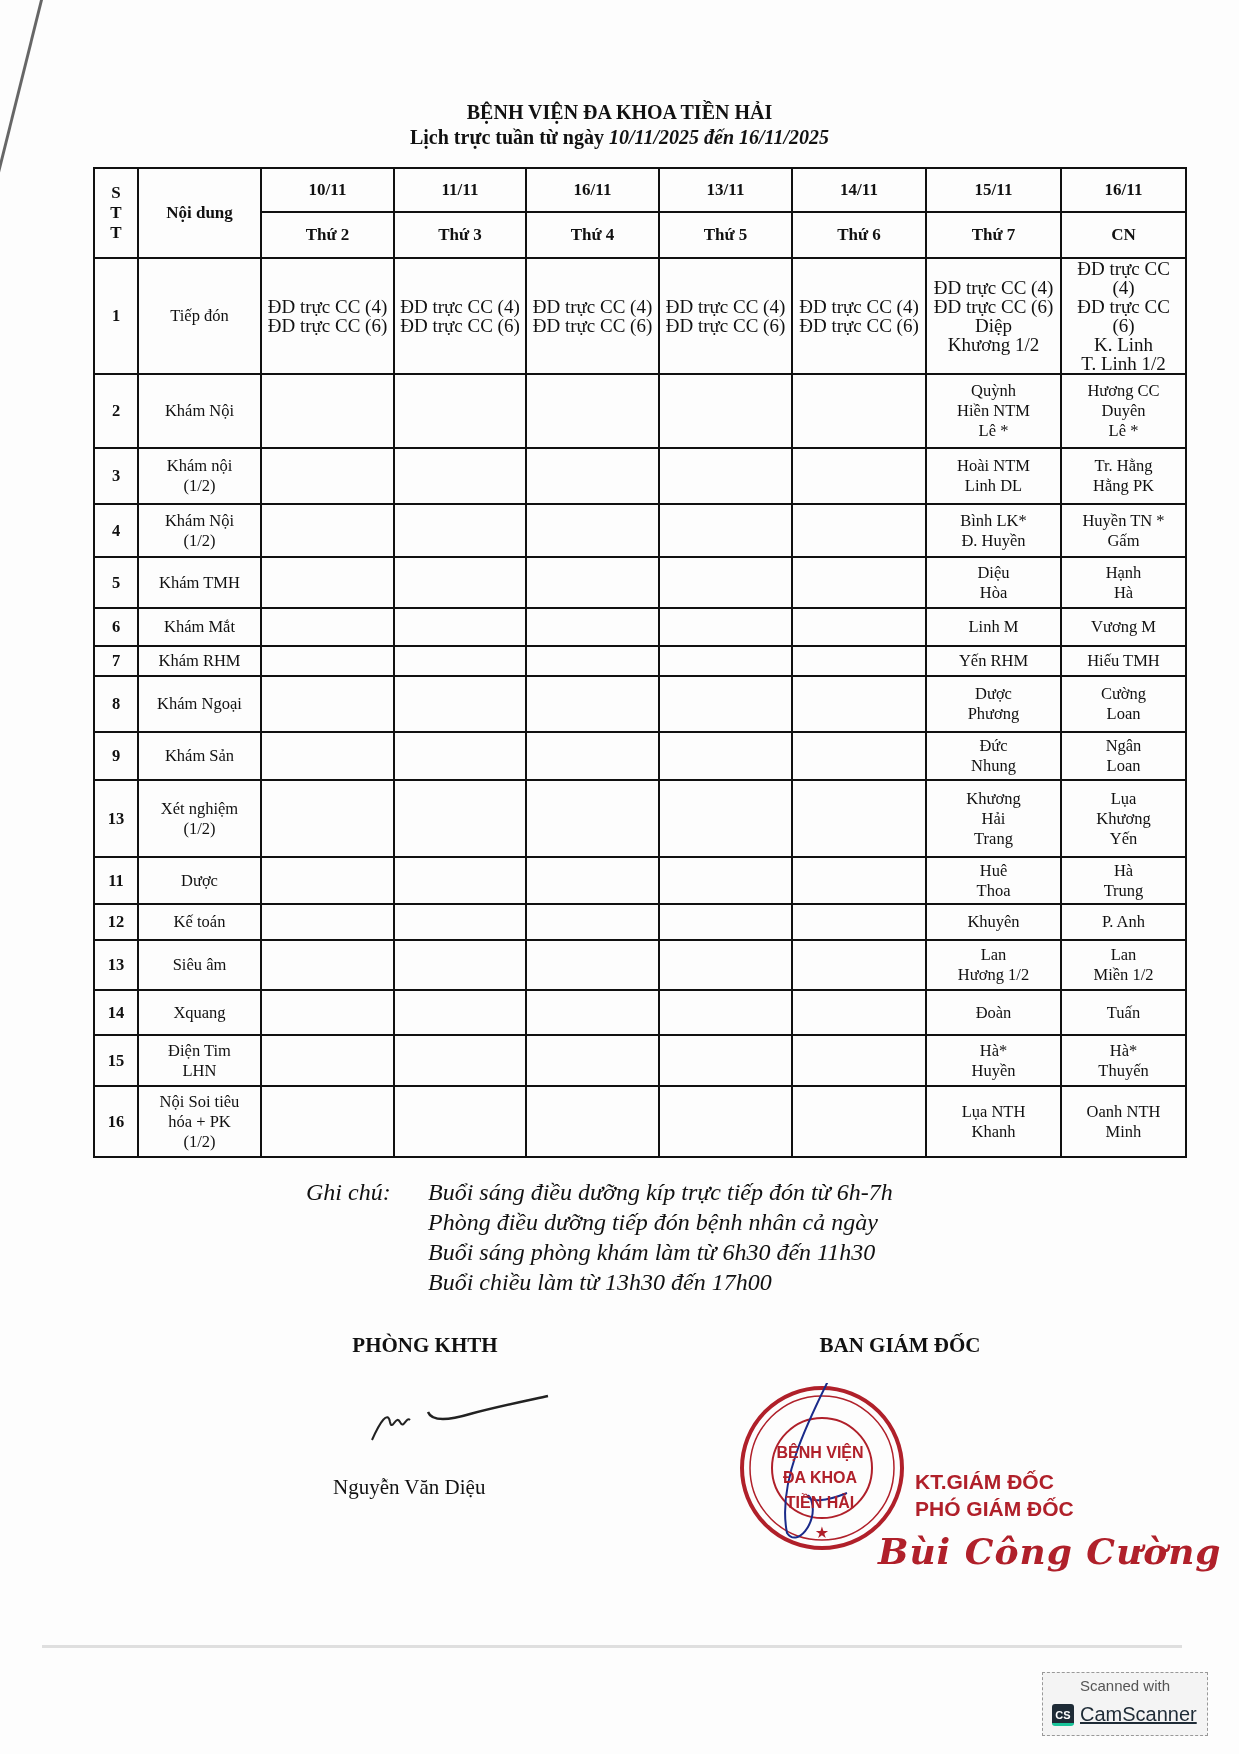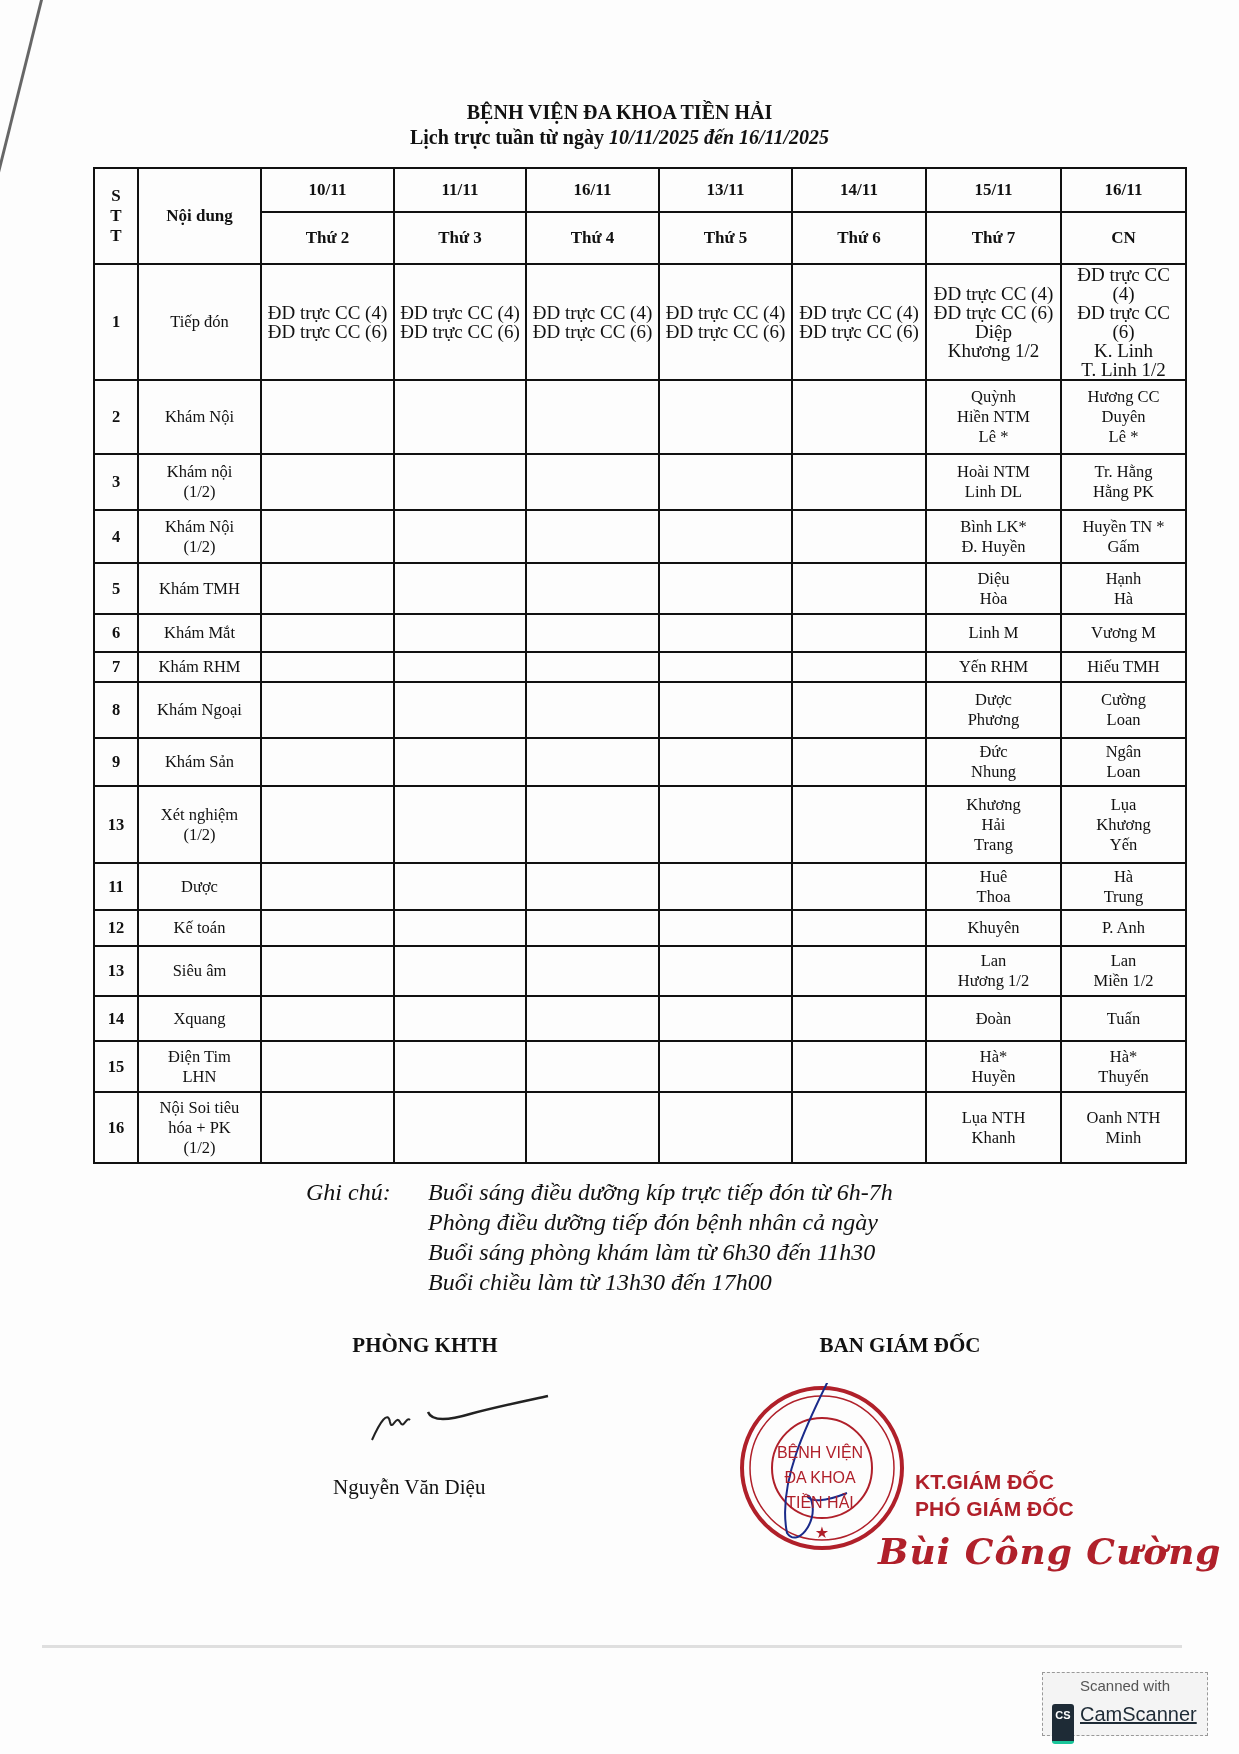--- a/index.html
+++ b/index.html
@@ -27,30 +27,30 @@
   .notes .lbl { position:absolute; left:16px; top:0; width:120px; }
   .notes .lines { position:absolute; left:138px; top:0; width:700px; }
 
   .sig-left { position:absolute; top:1333px; left:340px; width:170px; text-align:center; font-weight:bold; font-size:21px; }
   .sig-right { position:absolute; top:1333px; left:800px; width:200px; text-align:center; font-weight:bold; font-size:21px; }
   .sig-scribble { position:absolute; top:1392px; left:370px; }
   .name-left { position:absolute; top:1475px; left:333px; font-size:21px; }
 
   .stamp { position:absolute; left:737px; top:1383px; width:170px; height:170px; }
   .stamp-text { position:absolute; left:740px; top:1440px; width:160px; text-align:center; color:#b0202a;
-                font-family:"Liberation Sans","DejaVu Sans",sans-serif; font-weight:normal; font-size:16px; line-height:25px; }
+                font-family:"Liberation Sans","DejaVu Sans",sans-serif; font-weight:bold; font-size:16px; line-height:25px; }
   .kt { position:absolute; left:915px; top:1468px; color:#b0202a; font-family:"Liberation Sans","DejaVu Sans",sans-serif;
         font-size:21px; line-height:27px; font-weight:bold; }
   .director { position:absolute; left:865px; top:1530px; color:#b0202a; font-style:italic; font-size:36px;
               font-family:"DejaVu Serif",serif; font-weight:bold; letter-spacing:1px;margin-left:13px; }
 
   .cs-badge { position:absolute; left:1042px; top:1672px; width:164px; height:62px; border:1px dashed #999;
               background:#f4f4f4; font-family:"Liberation Sans","DejaVu Sans",sans-serif; }
   .cs-top { position:absolute; top:4px; width:100%; text-align:center; color:#555; font-size:15px; }
-  .cs-logo { position:absolute; left:9px; top:31px; width:22px; height:40px; background:#1e2b36; color:#fff;
+  .cs-logo { position:absolute; left:9px; top:31px; width:22px; height:22px; background:#1e2b36; color:#fff;
              font-size:11px; font-weight:bold; text-align:center; line-height:22px; border-radius:3px;
              border-bottom:3px solid #19c59a; box-sizing:border-box; }
   .cs-name { position:absolute; left:37px; top:30px; font-size:20px; color:#1e2b36;text-decoration:underline; }
 </style>
 </head>
 <body>
 
 <div class="scanline"></div>
 <div class="scanline2"></div>
 
@@ -82,21 +82,21 @@
         </th>
         <th rowspan="2">Nội dung</th>
         <th>10/11</th>
         <th>11/11</th>
         <th>16/11</th>
         <th>13/11</th>
         <th>14/11</th>
         <th>15/11</th>
         <th>16/11</th>
       </tr>
-      <tr style="height: 52px;">
+      <tr style="height: 46px;">
         <th>Thứ 2</th>
         <th>Thứ 3</th>
         <th>Thứ 4</th>
         <th>Thứ 5</th>
         <th>Thứ 6</th>
         <th>Thứ 7</th>
         <th>CN</th>
       </tr>
     </thead>
   <tbody id="tbody">

